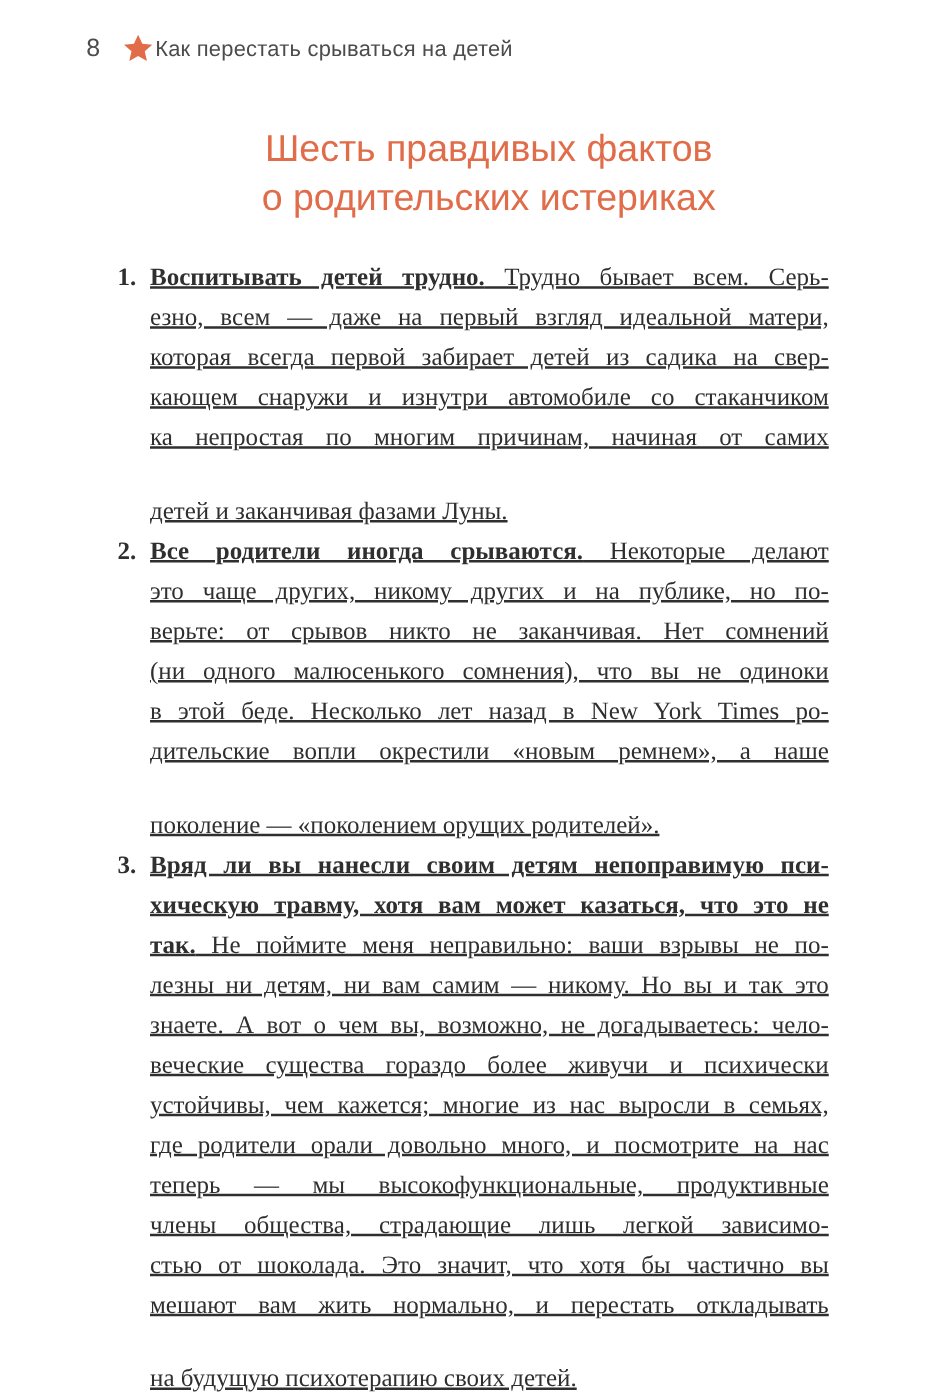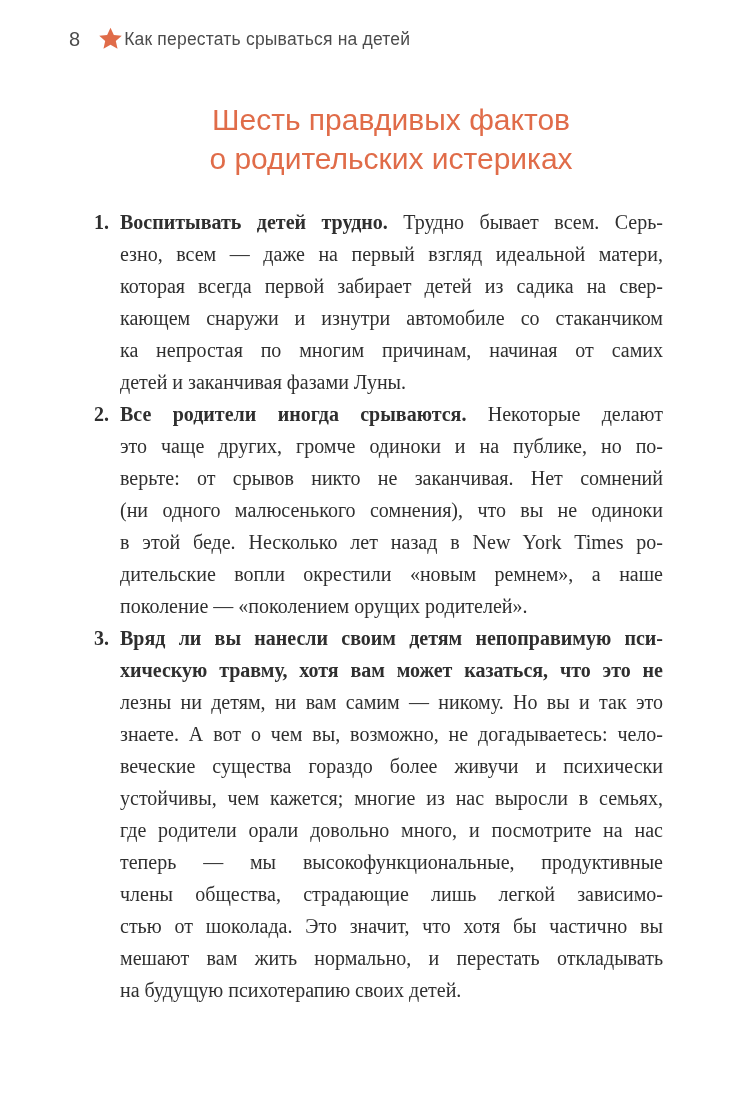--- a/index.html
+++ b/index.html
@@ -19,22 +19,22 @@
     position:absolute;top:100px;left:0;right:0;margin:0;
     text-align:center;font-family:"Liberation Sans",sans-serif;
     font-weight:400;font-size:30px;line-height:39px;color:#e06c49;padding-left:30px;
   }
   .facts{
     position:absolute;top:206px;left:120px;width:543px;
     font-size:20px;line-height:32px;color:#2f2f2f;
   }
   .fact-item{position:relative;}
   .fact-num{position:absolute;left:-26px;top:0;font-weight:700;}
-  .line{text-align:justify;text-align-last:justify;}
-  .line.last{text-align-last:left;}
+  .line{text-align:justify;text-align-last:justify;text-decoration:underline;}
+  .line.last{text-align-last:left;margin-top:27px;}
   .b{font-weight:700;}
 </style>
 </head>
 <body>
 
 <div class="page">
 
   <header class="page-header">
     <span class="page-num">8</span>
     <svg class="star" viewBox="0 0 24 24" aria-hidden="true">
@@ -54,31 +54,32 @@
         <div class="line"><span class="b">Воспитывать детей трудно.</span><span> Трудно бывает всем. Серь-</span></div>
         <div class="line"><span>езно, всем — даже на первый взгляд идеальной матери,</span></div>
         <div class="line"><span>которая всегда первой забирает детей из садика на свер-</span></div>
         <div class="line"><span>кающем снаружи и изнутри автомобиле со стаканчиком</span></div>
         <div class="line"><span>ка непростая по многим причинам, начиная от самих</span></div>
         <div class="line last"><span>детей и заканчивая фазами Луны.</span></div>
       </div>
       <div class="fact-item">
         <span class="fact-num">2.</span>
         <div class="line"><span class="b">Все родители иногда срываются.</span><span> Некоторые делают</span></div>
-        <div class="line"><span>это чаще других, громче одиноки и на публике, но по-</span></div>
+        <div class="line"><span>это чаще других, никому других и на публике, но по-</span></div>
         <div class="line"><span>верьте: от срывов никто не заканчивая. Нет сомнений</span></div>
         <div class="line"><span>(ни одного малюсенького сомнения), что вы не одиноки</span></div>
         <div class="line"><span>в этой беде. Несколько лет назад в New York Times ро-</span></div>
         <div class="line"><span>дительские вопли окрестили «новым ремнем», а наше</span></div>
         <div class="line last"><span>поколение — «поколением орущих родителей».</span></div>
       </div>
       <div class="fact-item">
         <span class="fact-num">3.</span>
         <div class="line"><span class="b">Вряд ли вы нанесли своим детям непоправимую пси-</span></div>
         <div class="line"><span class="b">хическую травму, хотя вам может казаться, что это не</span></div>
+        <div class="line"><span class="b">так.</span><span> Не поймите меня неправильно: ваши взрывы не по-</span></div>
         <div class="line"><span>лезны ни детям, ни вам самим — никому. Но вы и так это</span></div>
         <div class="line"><span>знаете. А вот о чем вы, возможно, не догадываетесь: чело-</span></div>
         <div class="line"><span>веческие существа гораздо более живучи и психически</span></div>
         <div class="line"><span>устойчивы, чем кажется; многие из нас выросли в семьях,</span></div>
         <div class="line"><span>где родители орали довольно много, и посмотрите на нас</span></div>
         <div class="line"><span>теперь — мы высокофункциональные, продуктивные</span></div>
         <div class="line"><span>члены общества, страдающие лишь легкой зависимо-</span></div>
         <div class="line"><span>стью от шоколада. Это значит, что хотя бы частично вы</span></div>
         <div class="line"><span>мешают вам жить нормально, и перестать откладывать</span></div>
         <div class="line last"><span>на будущую психотерапию своих детей.</span></div>

